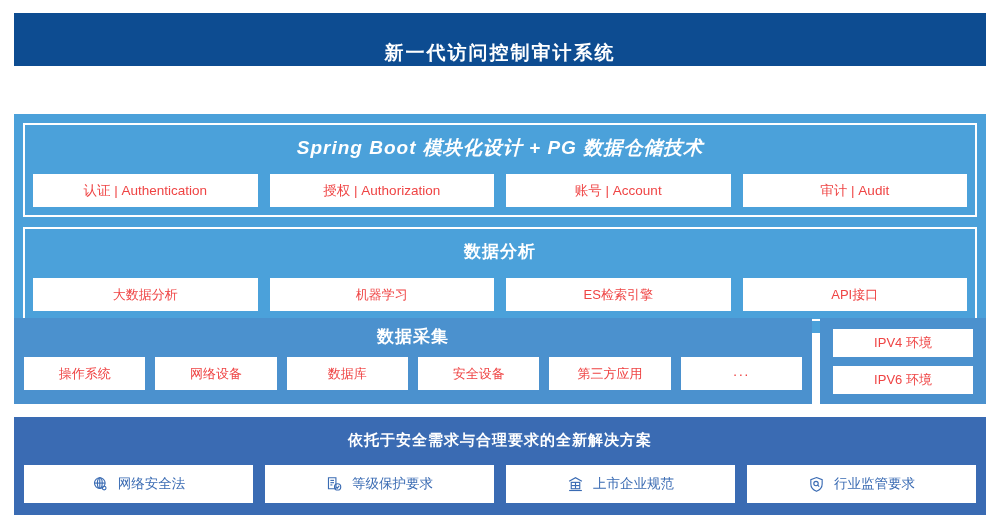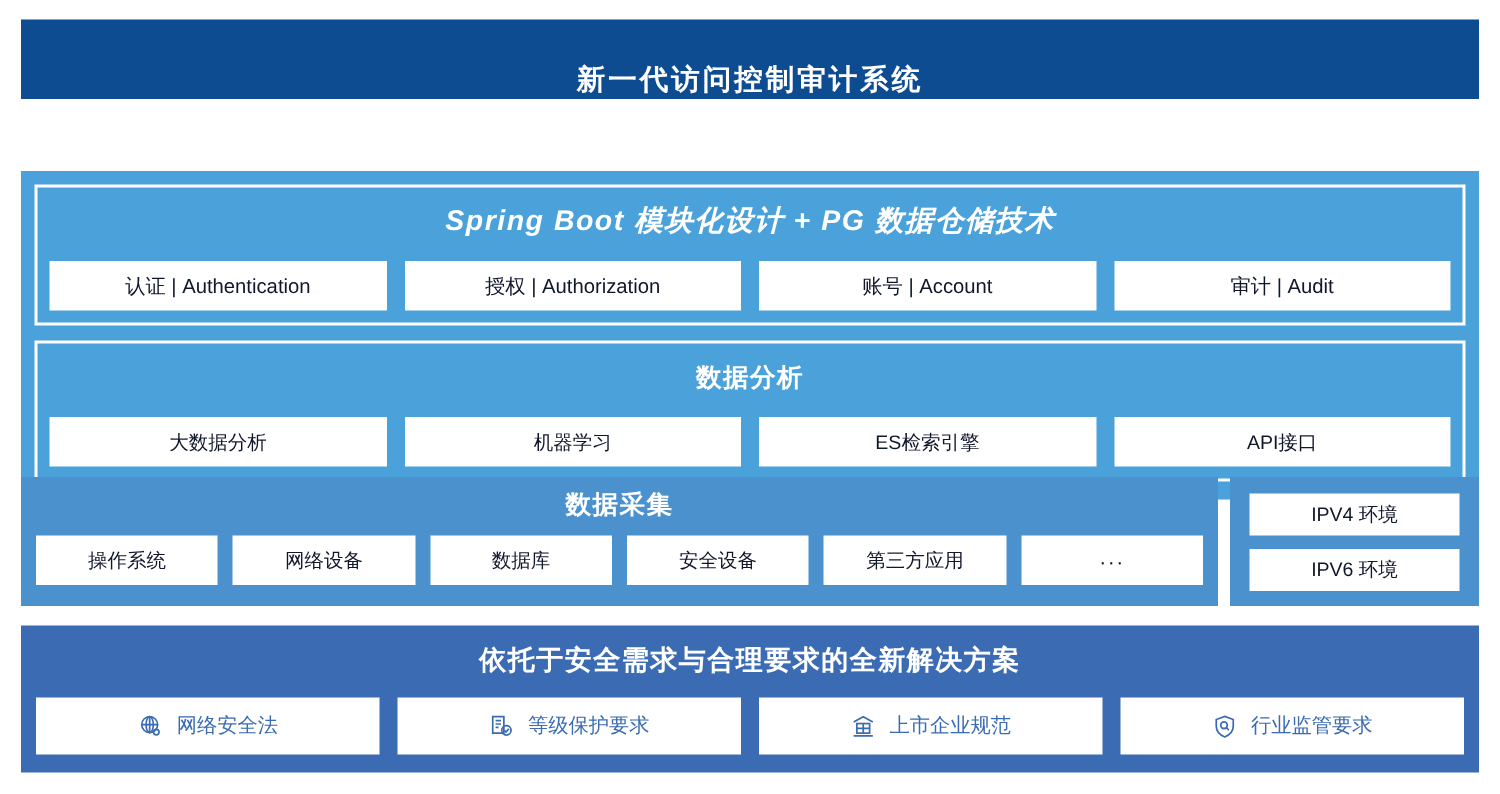--- a/index.html
+++ b/index.html
@@ -40,21 +40,21 @@
   .frame-title {
     color: #ffffff; text-align: center;
     font-weight: bold;
     width: 100%;
   }
   .frame-title.italic { font-style: italic; }
 
   .card-row { display: flex; width: 100%; }
   .card {
     background: #ffffff;
-    color: #0f172a;
+    color: #ef4444;
     display: flex; align-items: center; justify-content: center;
     text-align: center;
     font-size: 13px;
     white-space: nowrap;
   }
 
   
   #frame-platform { left: 9px; top: 9px; width: 954px; height: 94px; }
   #frame-platform .frame-title { font-size: 19px; margin-top: 11px; line-height: 24px; letter-spacing: 1px; }
   #frame-platform .card-row { margin-top: 14px; padding: 0 8px; gap: 12px; }
@@ -82,21 +82,21 @@
     display: flex; flex-direction: column; align-items: center; justify-content: center;
     gap: 9px;
   }
   #ipv-panel .card { width: 140px; height: 28px; font-size: 13px; }
 
   
   #solution-panel {
     left: 14px; top: 417px; width: 972px; height: 98px;
     display: flex; flex-direction: column; align-items: center;
   }
-  #solution-panel .frame-title { font-size: 18px; margin-top: 11px; line-height: 24px; letter-spacing: 1px; }
+  #solution-panel .frame-title { font-size: 15px; margin-top: 11px; line-height: 24px; letter-spacing: 1px; }
   #solution-panel .card-row { margin-top: 13px; padding: 0 10px; gap: 12px; }
   #solution-panel .card {
     height: 38px; flex: 1; font-size: 13.5px;
     gap: 9px; color: #3A6BB3;
   }
   .ic { display: inline-flex; align-items: center; justify-content: center; flex: 0 0 auto; }
   .ic svg { display: block; }
 </style>
 </head>
 <body>

